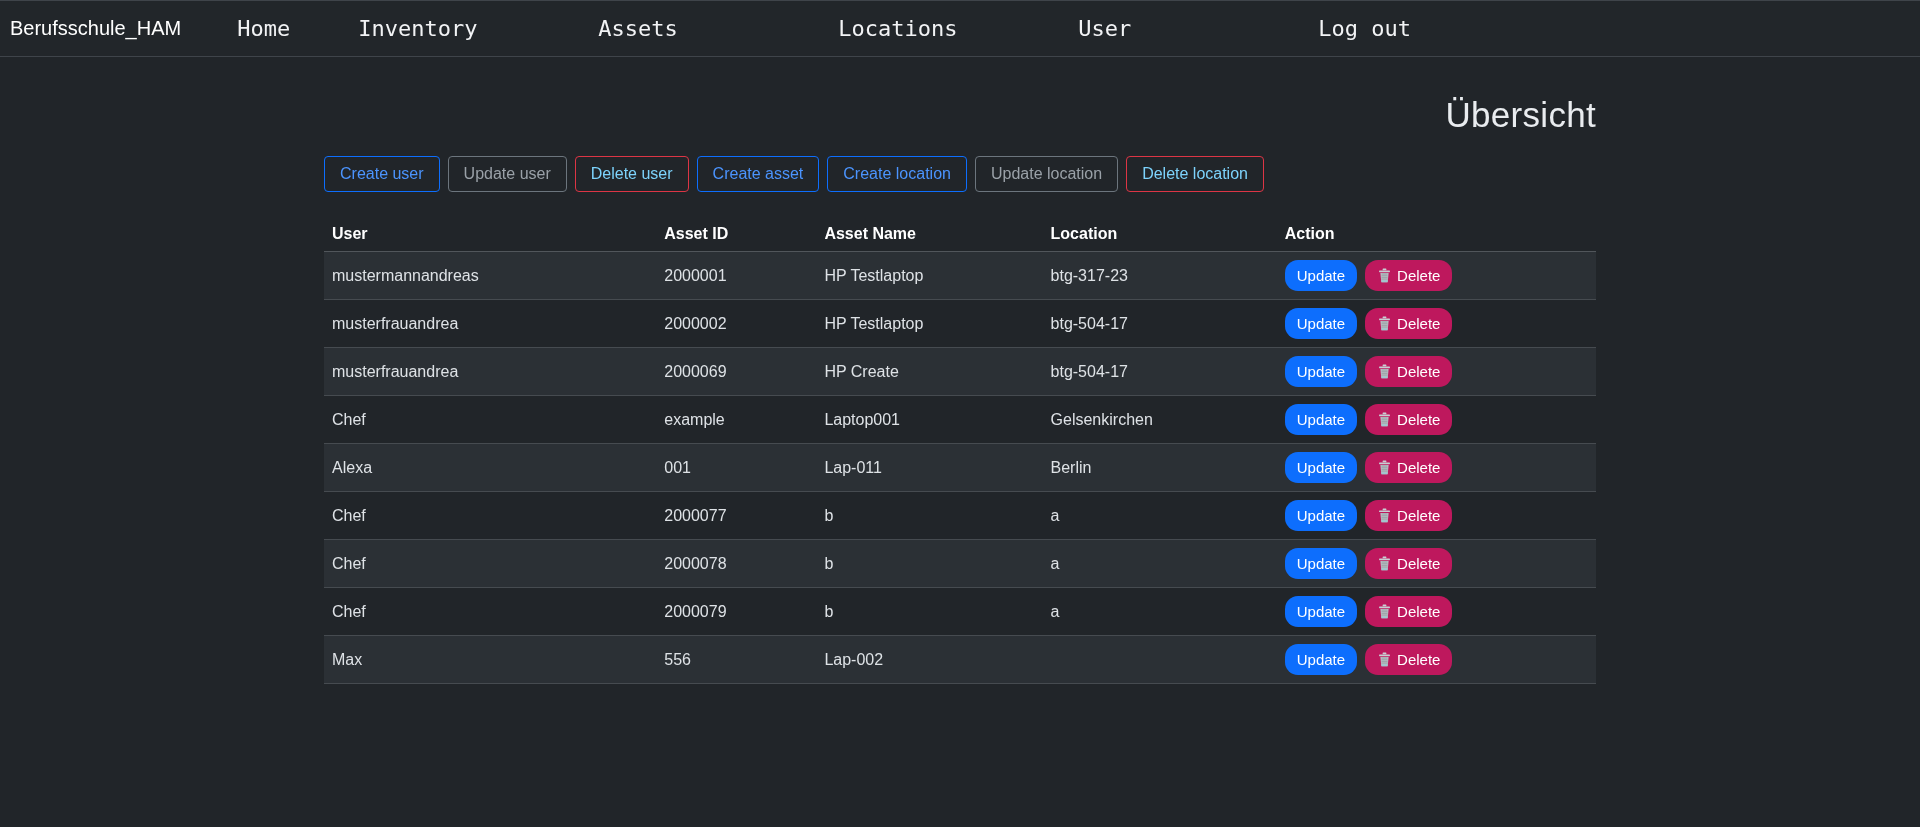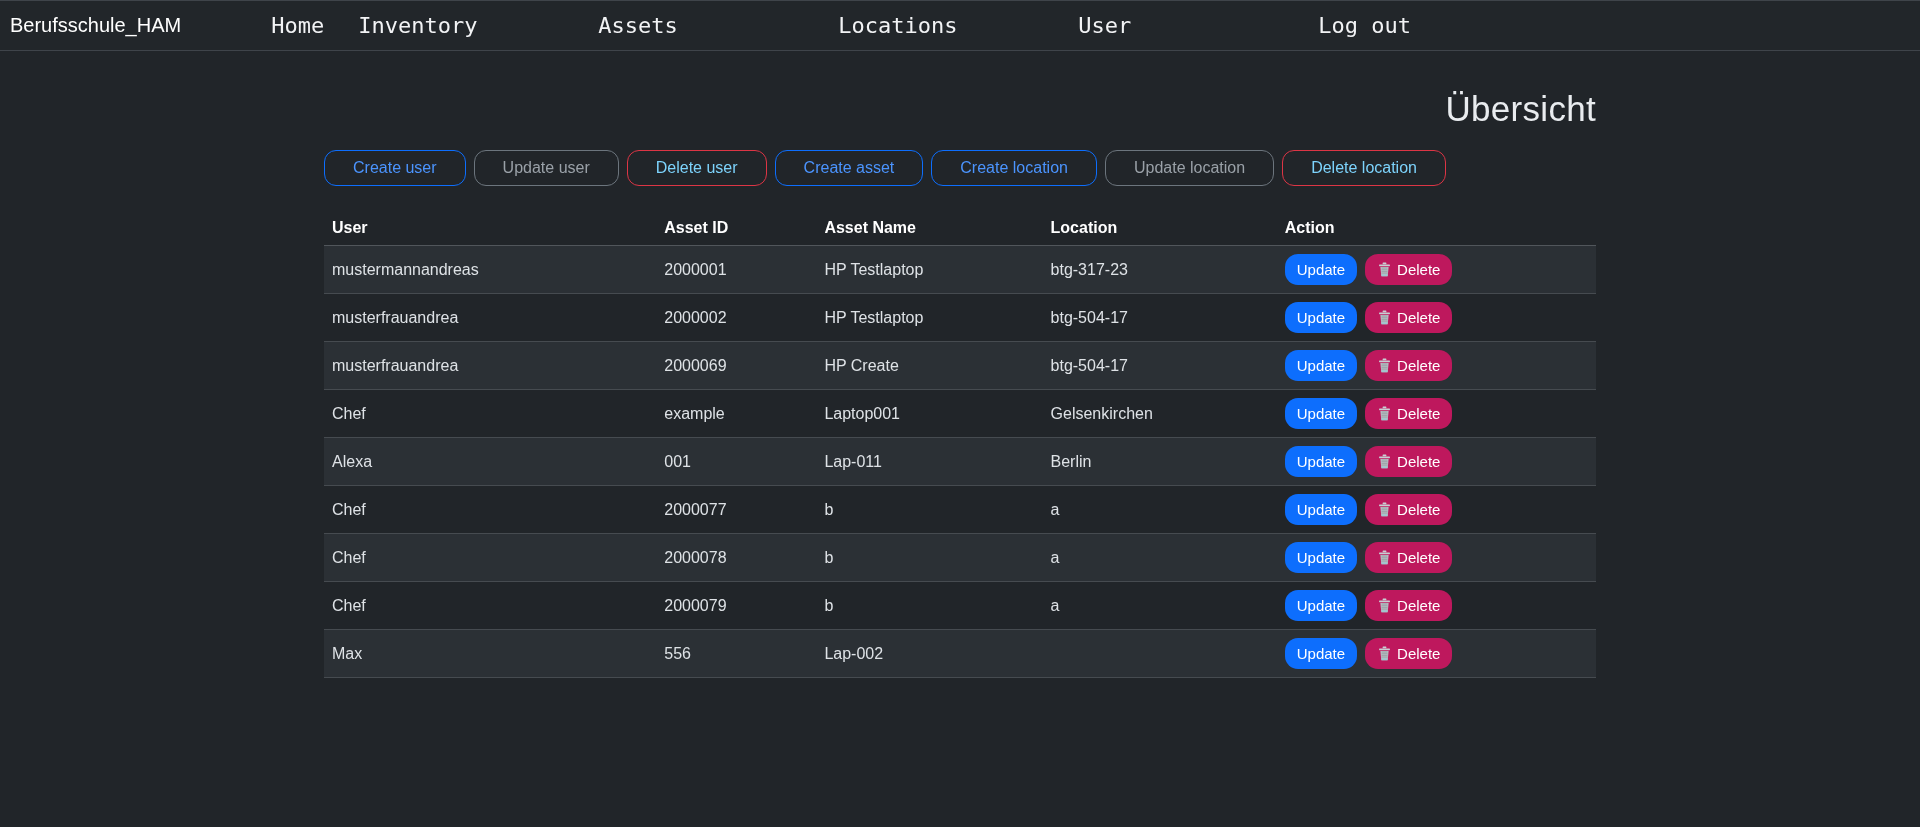--- a/index.html
+++ b/index.html
@@ -6,21 +6,21 @@
   html, body { width: 1920px; height: 827px; }
   body {
     background: #212529;
     font-family: "Liberation Sans", sans-serif;
     color: #dee2e6;
     overflow: hidden;
   }
 
   
   .navbar {
-    height: 51px;
+    height: 57px;
     background: #22262a;
     border-top: 1px solid #3f444a;
     border-bottom: 1px solid #3f444a;
     display: flex;
     align-items: center;
     padding: 0 10px;
   }
   .brand {
     color: #ffffff;
     font-size: 20px;
@@ -28,21 +28,21 @@
     margin-right: 56px;
     white-space: nowrap;
     cursor: pointer;
   }
   .nav-list {
     display: flex;
     list-style: none;
     align-items: center;
   }
   .nav-list li { width: 240px; }
-  .nav-list li:first-child { width: 121px; text-align: center; }
+  .nav-list li:first-child { width: 121px; }
   .nav-link {
     font-family: "DejaVu Sans Mono", monospace;
     font-size: 22px;
     color: #f2f3f5;
     text-decoration: none;
     cursor: pointer;
     white-space: nowrap;
   }
 
   
@@ -62,22 +62,22 @@
 
   
   .toolbar {
     display: flex;
     gap: 8px;
     margin-top: 21px;
   }
   .btn-outline {
     background: transparent;
     border: 1px solid;
-    border-radius: 12px;
-    padding: 6px 28px;
+    border-radius: 4px;
+    padding: 6px 15px;
     font-size: 16px;
     font-family: "Liberation Sans", sans-serif;
     cursor: pointer;
     line-height: 1.4;
     white-space: nowrap;
   }
   .btn-outline.primary   { border-color: #0d6efd; color: #4b94fe; }
   .btn-outline.secondary { border-color: #6c757d; color: #9aa1a8; }
   .btn-outline.danger    { border-color: #dc3545; color: #7dd3fc; }
 

